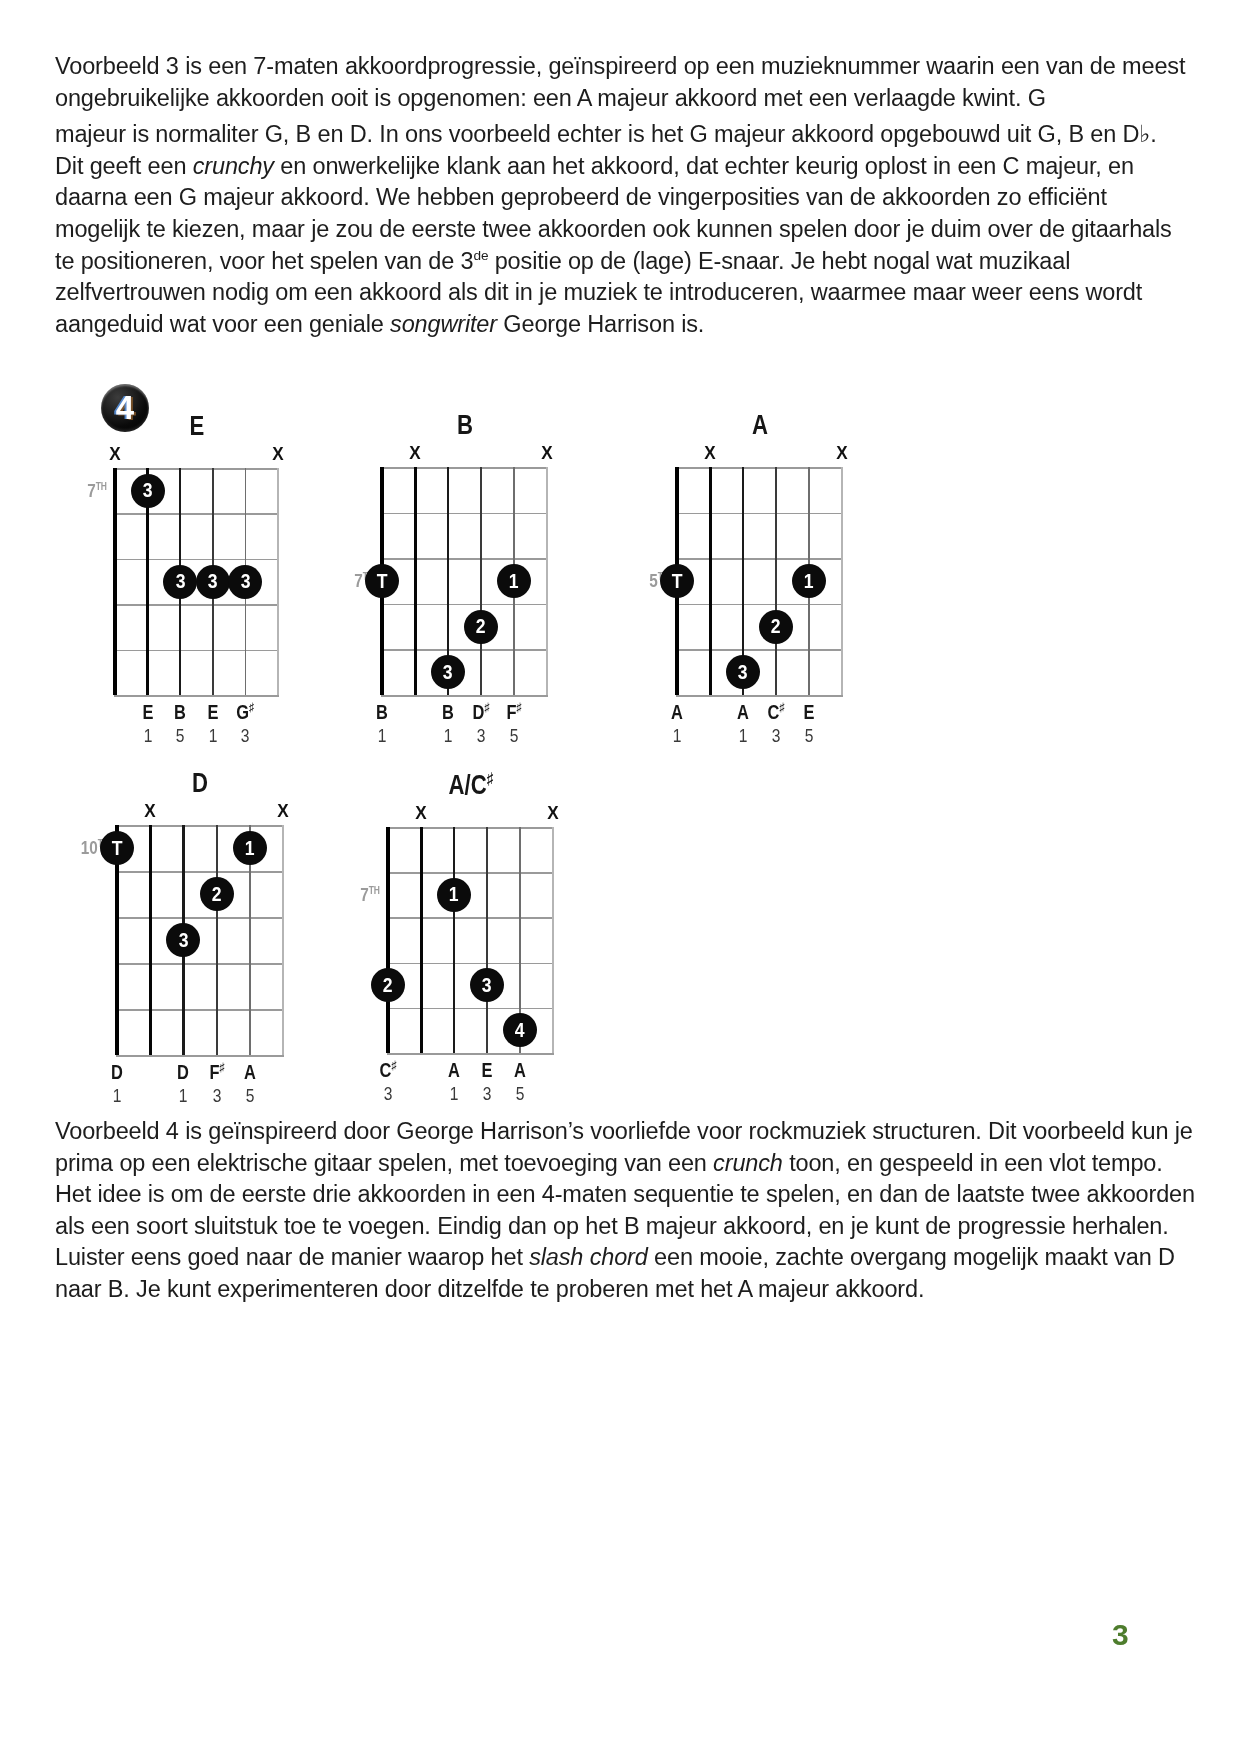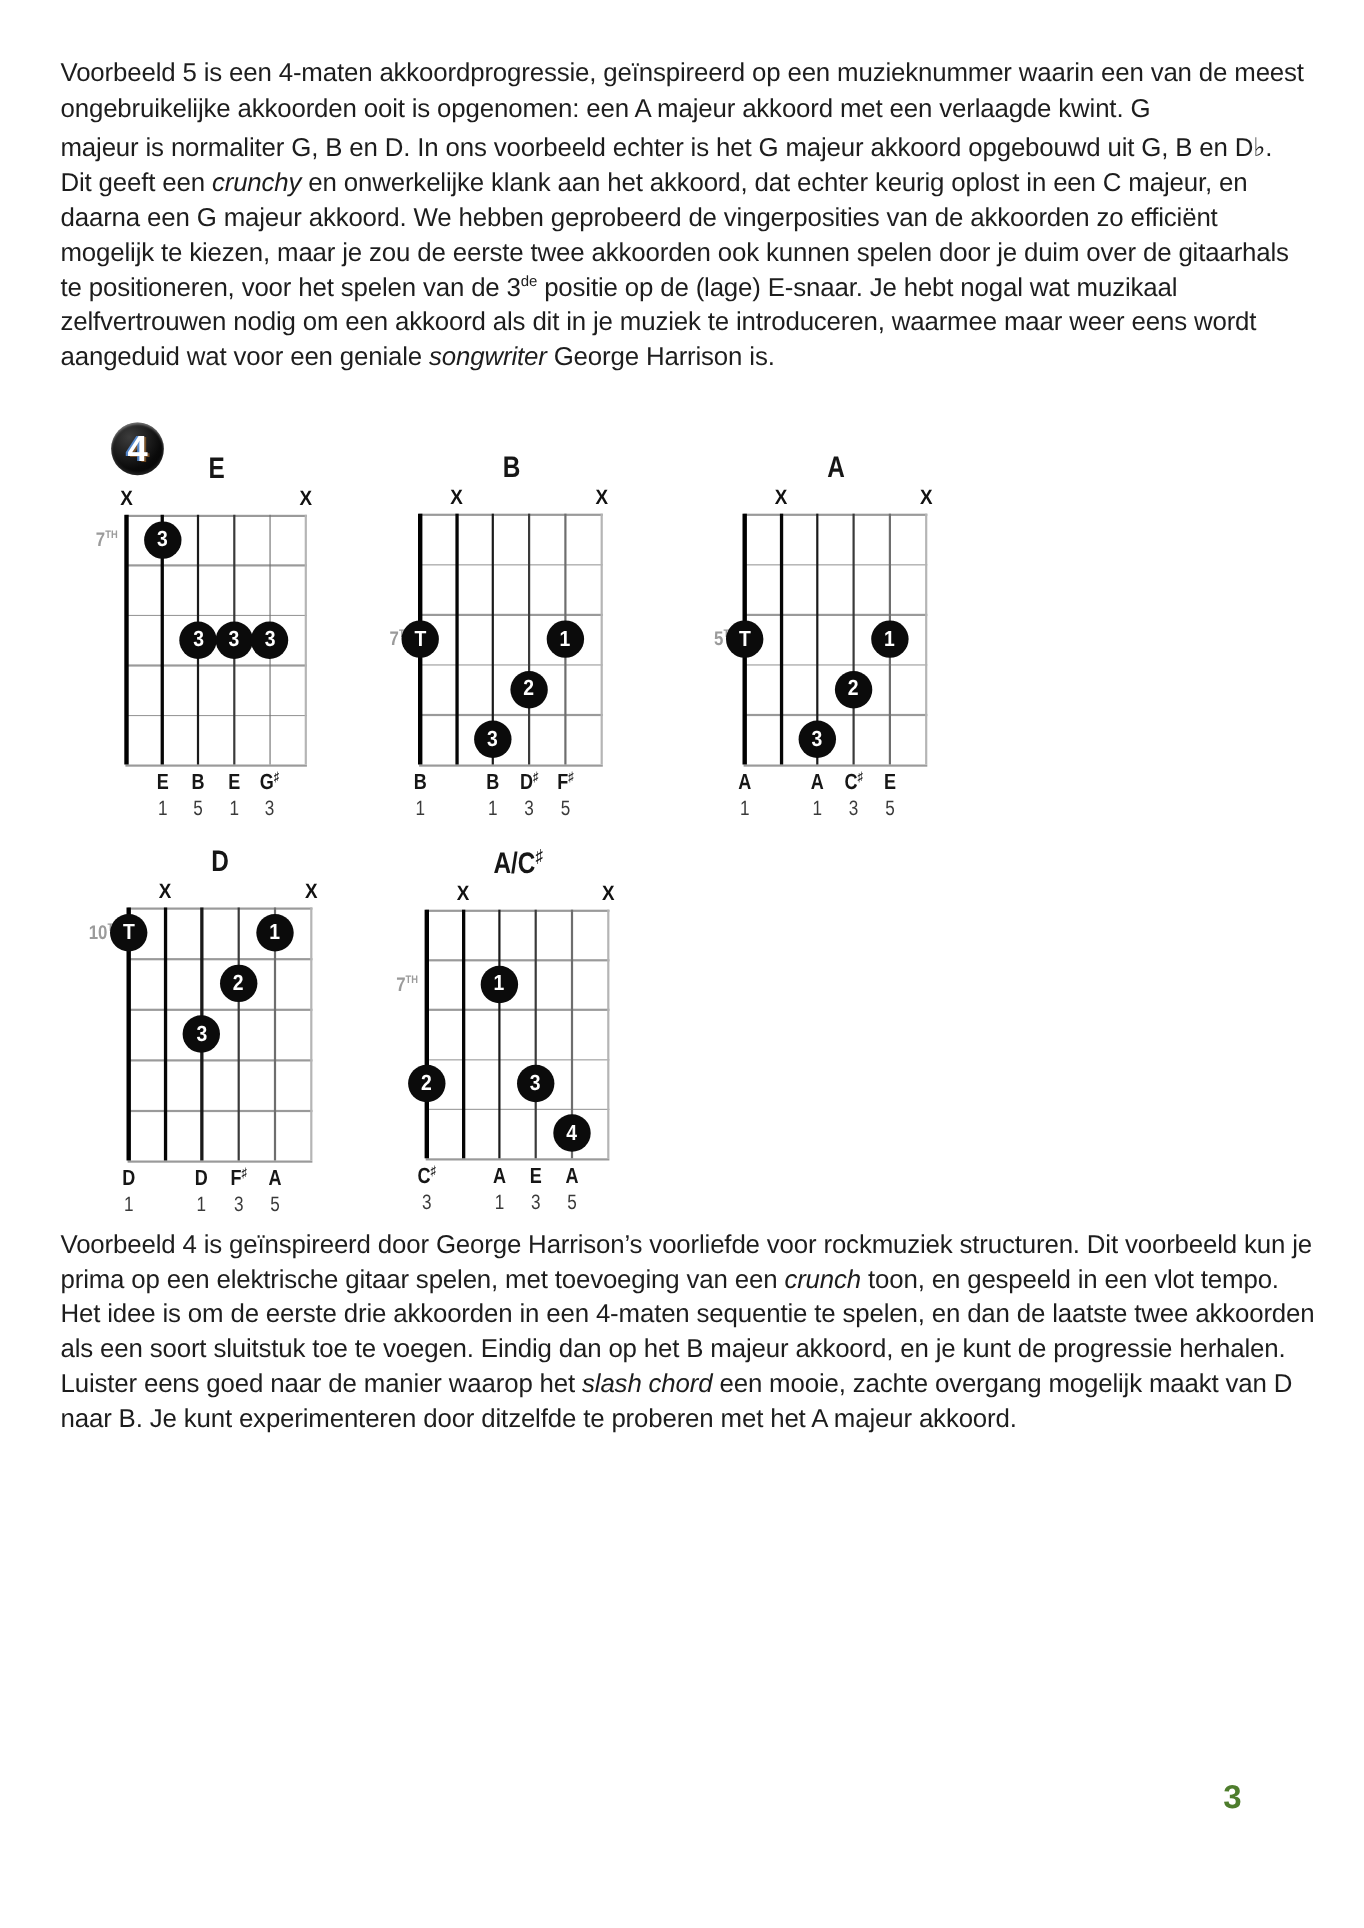--- a/index.html
+++ b/index.html
@@ -36,21 +36,21 @@
   .dot{position:absolute;width:34px;height:34px;margin:-17px 0 0 -17px;border-radius:50%;
        background:#0b0b0b;display:flex;align-items:center;justify-content:center;}
   .dotlbl{color:#fff;font-weight:700;font-size:20px;transform:scaleX(.88);}
   .note{font-weight:700;font-size:20px;color:#161616;}
   .ivl{font-size:19px;font-weight:400;color:#3a3a3a;}
 </style>
 </head>
 <body>
 
 <div class="text-block-1">
-  <div class="para p1a"><span>Voorbeeld 5 is een 4-maten akkoordprogressie, geïnspireerd op een muzieknummer waarin een van de meest ongebruikelijke akkoorden ooit is opgenomen: een A majeur akkoord met een verlaagde kwint. G</span></div>
+  <div class="para p1a"><span>Voorbeeld 3 is een 7-maten akkoordprogressie, geïnspireerd op een muzieknummer waarin een van de meest ongebruikelijke akkoorden ooit is opgenomen: een A majeur akkoord met een verlaagde kwint. G</span></div>
   <div class="para p1b"><span>majeur is normaliter G, B en D. In ons voorbeeld echter is het G majeur akkoord opgebouwd uit G, B en D♭. Dit geeft een </span><em>crunchy</em><span> en onwerkelijke klank aan het akkoord, dat echter keurig oplost in een C majeur, en daarna een G majeur akkoord. We hebben geprobeerd de vingerposities van de akkoorden zo efficiënt mogelijk te kiezen, maar je zou de eerste twee akkoorden ook kunnen spelen door je duim over de gitaarhals te positioneren, voor het spelen van de 3</span><sup>de</sup><span> positie op de (lage) E-snaar. Je hebt nogal wat muzikaal zelfvertrouwen nodig om een akkoord als dit in je muziek te introduceren, waarmee maar weer eens wordt aangeduid wat voor een geniale </span><em>songwriter</em><span> George Harrison is.</span></div>
 </div>
 
 <div class="badge">
   <span>4</span>
 </div>
 
 <div id="diagram-layer">
     <div class="diagram">
       <div class="dg-title ctr" style="left: 196.5px; top: 426px;">E</div>

